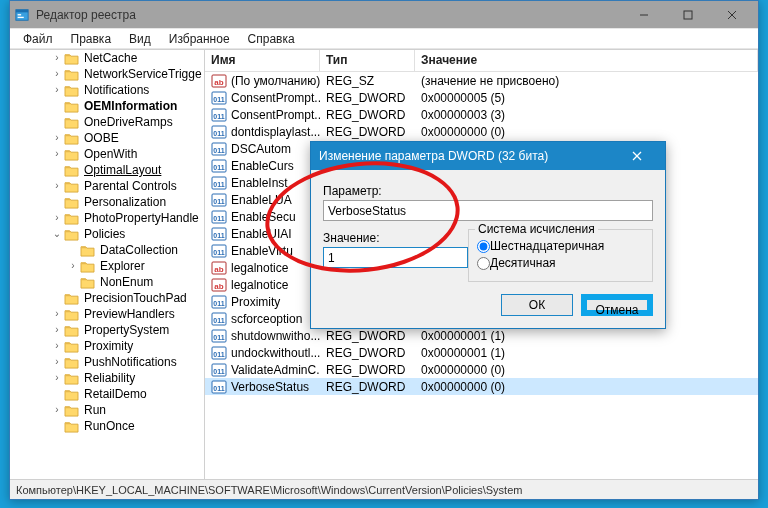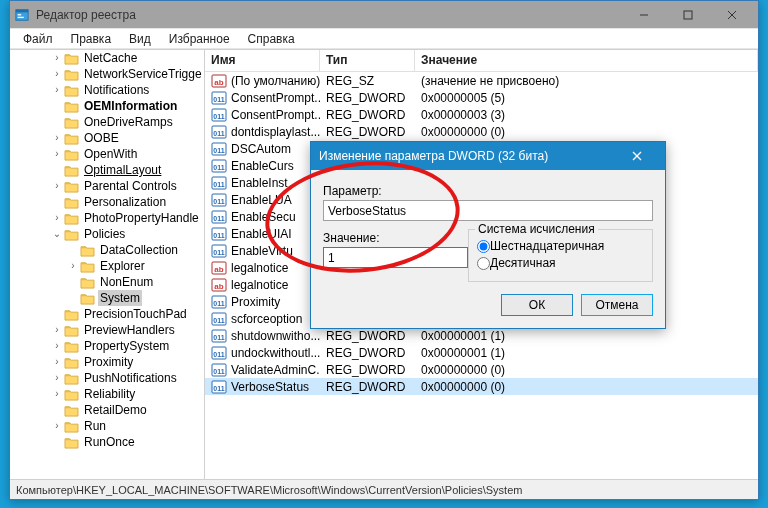--- a/index.html
+++ b/index.html
@@ -85,21 +85,21 @@
   .group {
     border: 1px solid #cfcfcf; padding: 6px 8px 8px; position: relative; margin-top: 2px;
   }
   .group .legend {
     position: absolute; top: -8px; left: 6px; background: #f0f0f0; padding: 0 3px; font-size: 12px;
   }
   .radio-row { display: flex; align-items: center; margin: 3px 0; font-size: 12px; }
   .radio-row input{margin:0;}
   .dlg-buttons { display: flex; justify-content: flex-end; gap: 8px; margin-top: 12px; }
   .btn {
-    min-width: 72px; height: 22px; border: 1px solid #0ea5e9; background: #e9e9e9;
+    min-width: 72px; height: 22px; border: 6px solid #0ea5e9; background: #e9e9e9;
     font-size: 12px; text-align: center; line-height: 20px;
   }
   .btn.default{ border:1px solid #1c86c7; }
 
   
   .anno {
     position: absolute; left: 265px; top: 162px; width: 195px; height: 110px;
     border: 4px solid #e21818; border-radius: 50%; pointer-events: none;
     transform: rotate(-6deg);
   }
@@ -258,28 +258,20 @@
             </svg></span>
           <span class="tree-label">Explorer</span>
         </div>
         <div class="tree-node" style="padding-left: 56px;">
           <span class="tree-twisty"></span>
           <span class="tree-folder"><svg viewBox="0 0 16 14">
               <path d="M1 3 L6 3 L7.5 4.5 L15 4.5 L15 13 L1 13 Z" fill="#ffd86b" stroke="#d9a93a"></path>
               <path d="M1 3 L6 3 L7.5 4.5 L1 4.5 Z" fill="#e6b84d"></path>
             </svg></span>
           <span class="tree-label">NonEnum</span>
-        </div>
-        <div class="tree-node" style="padding-left: 56px;">
-          <span class="tree-twisty"></span>
-          <span class="tree-folder"><svg viewBox="0 0 16 14">
-              <path d="M1 3 L6 3 L7.5 4.5 L15 4.5 L15 13 L1 13 Z" fill="#ffd86b" stroke="#d9a93a"></path>
-              <path d="M1 3 L6 3 L7.5 4.5 L1 4.5 Z" fill="#e6b84d"></path>
-            </svg></span>
-          <span class="tree-label sel">System</span>
         </div>
         <div class="tree-node" style="padding-left: 40px;">
           <span class="tree-twisty"></span>
           <span class="tree-folder"><svg viewBox="0 0 16 14">
               <path d="M1 3 L6 3 L7.5 4.5 L15 4.5 L15 13 L1 13 Z" fill="#ffd86b" stroke="#d9a93a"></path>
               <path d="M1 3 L6 3 L7.5 4.5 L1 4.5 Z" fill="#e6b84d"></path>
             </svg></span>
           <span class="tree-label">PrecisionTouchPad</span>
         </div>
         <div class="tree-node" style="padding-left: 40px;">

